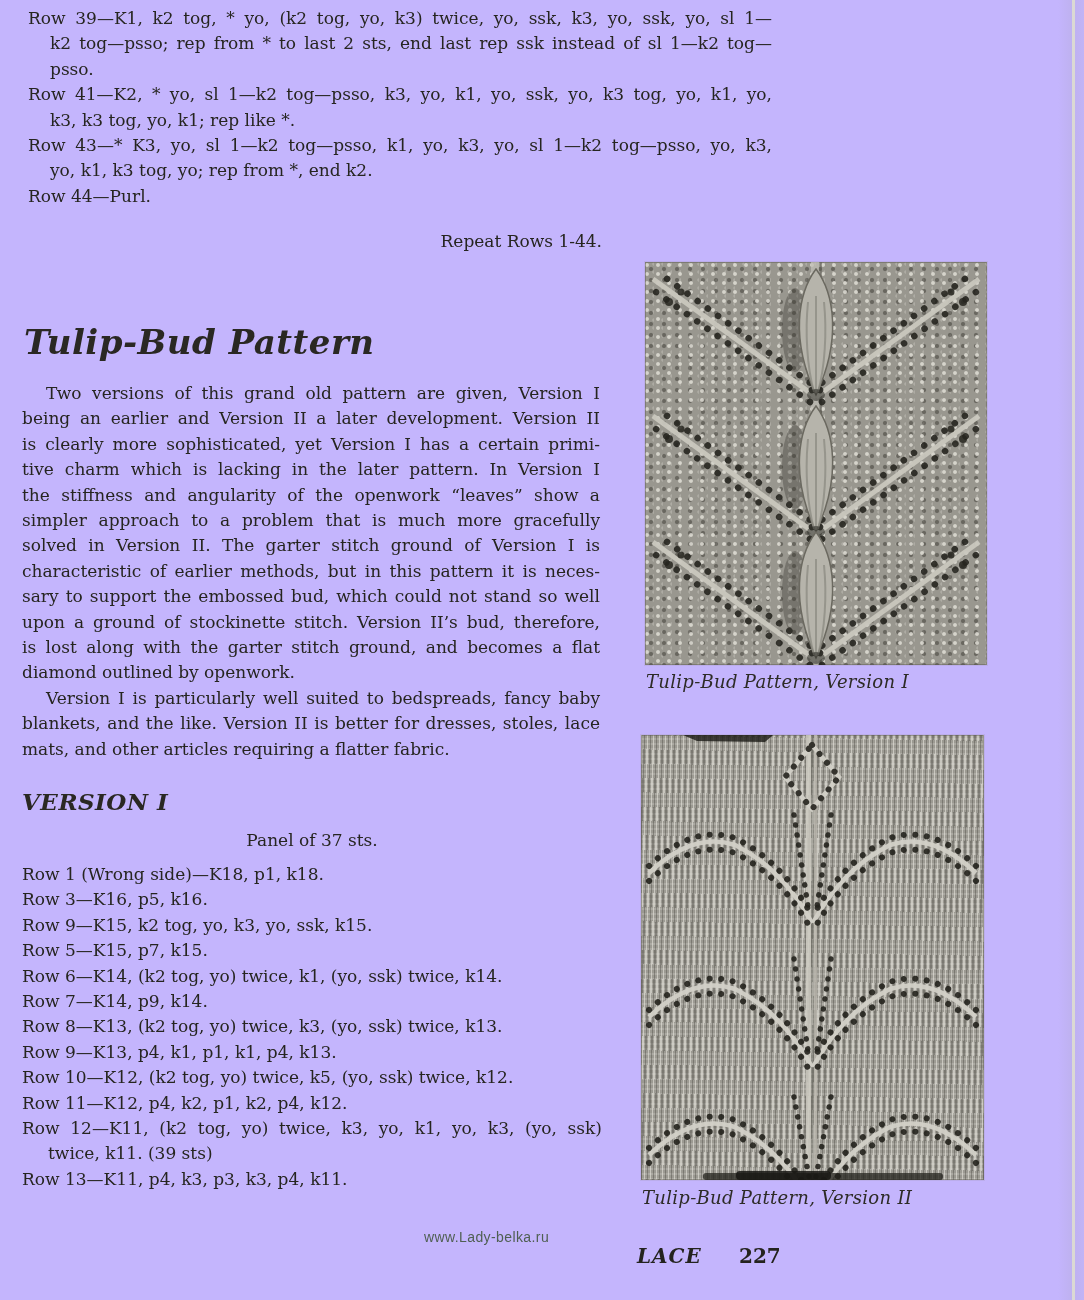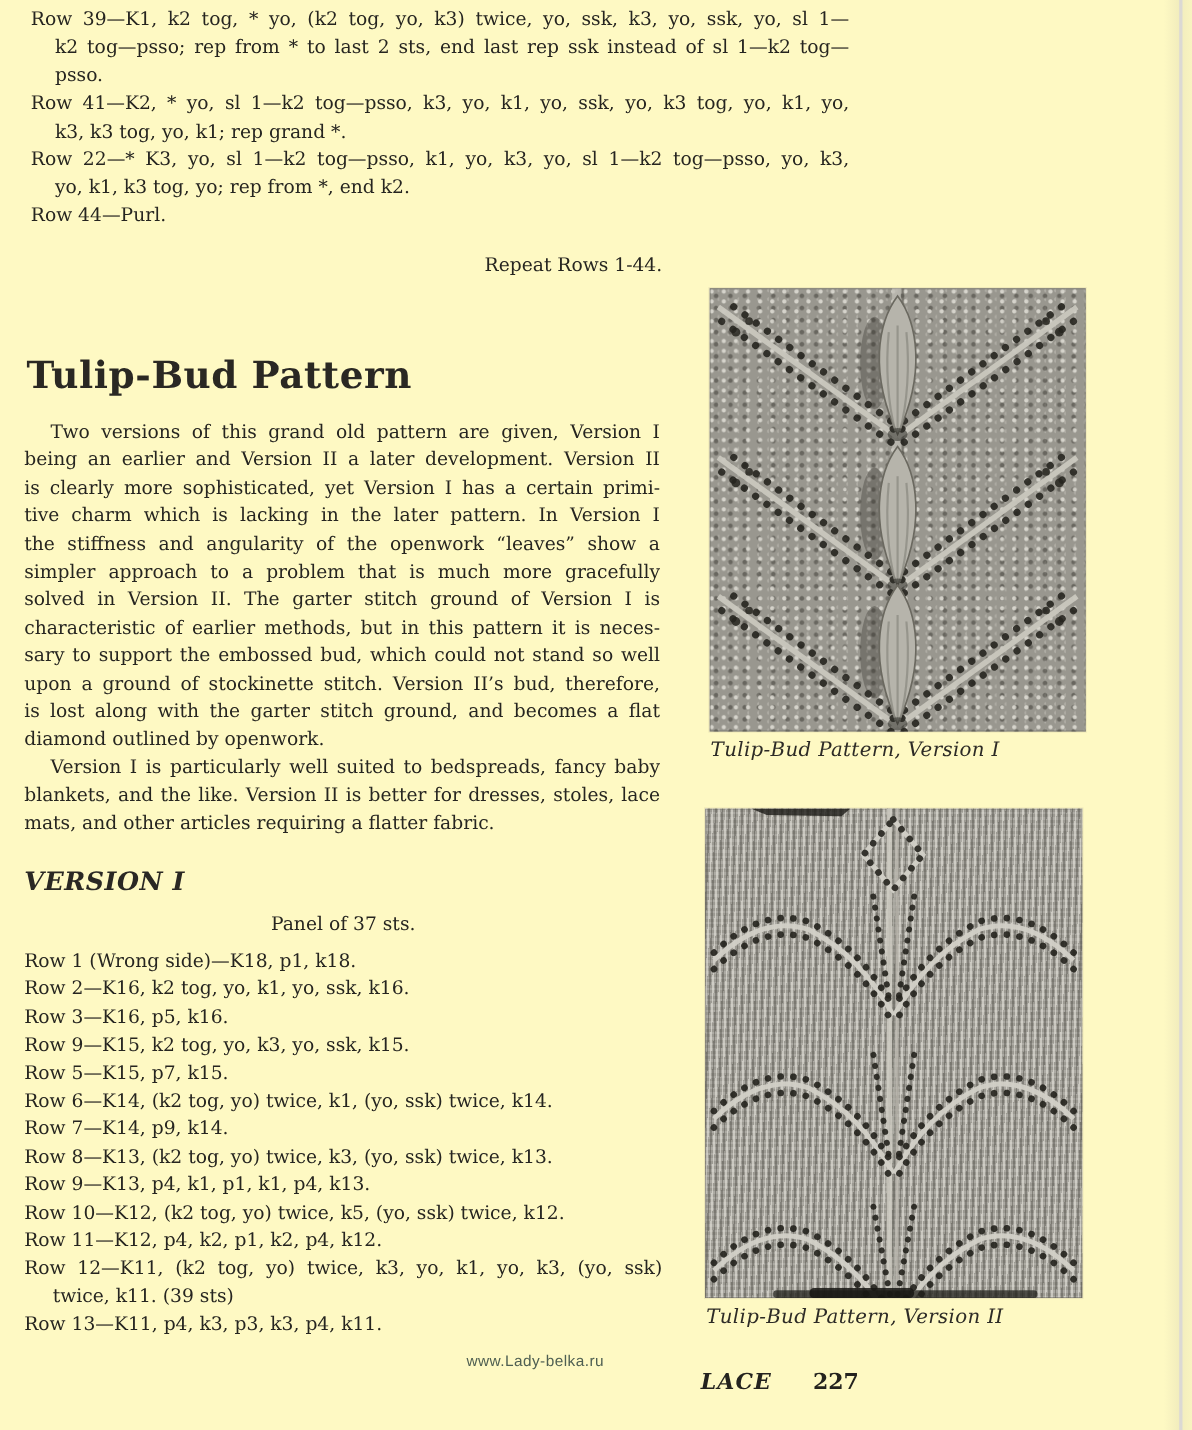--- a/index.html
+++ b/index.html
@@ -1,35 +1,35 @@
 <!DOCTYPE html>
 <html><head>
 <meta charset="utf-8">
 <style>
   html,body{margin:0;padding:0;background:#e9e8e4;}
   #page{
     position:relative; width:1084px; height:1300px; overflow:hidden;
-    background:#fef9c3;
+    background:#c4b5fd;
     font-family:"DejaVu Serif","Liberation Serif",serif;
     color:#262520;
   }
   
   .edge-wash{position:absolute; left:1058px; top:0; width:26px; height:100%;
     background:linear-gradient(to right, rgba(150,148,142,0) 0%, rgba(150,148,142,.12) 55%, rgba(150,148,142,.05) 100%);}
   .edge-line{position:absolute; left:1072px; top:0; width:3px; height:100%; background:#dbd9d4;}
 
   .tline{font-size:17px; line-height:25.4px; white-space:nowrap;}
   .j{text-align:justify; text-align-last:justify; white-space:normal;}
   .cont{padding-left:22px;}
   .indent{ text-indent:24px; }
 
   #topblock{position:absolute; left:28px; top:6px; width:744px;}
   #repeat-note{position:absolute; left:22px; top:231px; width:580px; text-align:right; font-size:17px;}
   #title{position:absolute; left:24px; top:322px; margin:0;
-    font-size:34px; font-weight:bold; letter-spacing:.5px; color:#2a2823;}
+    font-size:34px; font-weight:bold; font-style:italic; letter-spacing:.5px; color:#2a2823;}
   #para1{position:absolute; left:22px; top:381px; width:578px;}
   #para2{position:absolute; left:22px; top:686px; width:578px;}
   #vheading{position:absolute; left:22px; top:788px; margin:0;
     font-size:23px; font-weight:bold; font-style:italic; letter-spacing:.5px; color:#2a2823;}
   #panel-note{position:absolute; left:22px; top:830px; width:580px; text-align:center; font-size:17px;}
   #rowsblock{position:absolute; left:22px; top:862px; width:580px;}
   .rcont{padding-left:26px;}
 
   figure{margin:0;}
   .photo{position:absolute; box-shadow:inset 0 0 0 1px rgba(90,88,80,.45), 0 0 0 1px rgba(120,118,110,.12);}
@@ -74,22 +74,22 @@
 </head>
 <body>
 
 <div id="page">
 
   <section id="topblock">
     <div class="tline j">Row 39—K1, k2 tog, * yo, (k2 tog, yo, k3) twice, yo, ssk, k3, yo, ssk, yo, sl 1—</div>
     <div class="tline j cont">k2 tog—psso; rep from * to last 2 sts, end last rep ssk instead of sl 1—k2 tog—</div>
     <div class="tline cont">psso.</div>
     <div class="tline j">Row 41—K2, * yo, sl 1—k2 tog—psso, k3, yo, k1, yo, ssk, yo, k3 tog, yo, k1, yo,</div>
-    <div class="tline cont">k3, k3 tog, yo, k1; rep grand *.</div>
-    <div class="tline j">Row 22—* K3, yo, sl 1—k2 tog—psso, k1, yo, k3, yo, sl 1—k2 tog—psso, yo, k3,</div>
+    <div class="tline cont">k3, k3 tog, yo, k1; rep like *.</div>
+    <div class="tline j">Row 43—* K3, yo, sl 1—k2 tog—psso, k1, yo, k3, yo, sl 1—k2 tog—psso, yo, k3,</div>
     <div class="tline cont">yo, k1, k3 tog, yo; rep from *, end k2.</div>
     <div class="tline">Row 44—Purl.</div>
   </section>
 
   <div id="repeat-note">Repeat Rows 1-44.</div>
 
   <h1 id="title">Tulip-Bud Pattern</h1>
 
   <section id="para1">
     <div class="tline j indent">Two versions of this grand old pattern are given, Version I</div>
@@ -110,21 +110,20 @@
     <div class="tline j indent">Version I is particularly well suited to bedspreads, fancy baby</div>
     <div class="tline j">blankets, and the like. Version II is better for dresses, stoles, lace</div>
     <div class="tline">mats, and other articles requiring a flatter fabric.</div>
   </section>
 
   <h2 id="vheading">VERSION I</h2>
   <div id="panel-note">Panel of 37 sts.</div>
 
   <section id="rowsblock">
     <div class="tline">Row 1 (Wrong side)—K18, p1, k18.</div>
-    <div class="tline">Row 2—K16, k2 tog, yo, k1, yo, ssk, k16.</div>
     <div class="tline">Row 3—K16, p5, k16.</div>
     <div class="tline">Row 9—K15, k2 tog, yo, k3, yo, ssk, k15.</div>
     <div class="tline">Row 5—K15, p7, k15.</div>
     <div class="tline">Row 6—K14, (k2 tog, yo) twice, k1, (yo, ssk) twice, k14.</div>
     <div class="tline">Row 7—K14, p9, k14.</div>
     <div class="tline">Row 8—K13, (k2 tog, yo) twice, k3, (yo, ssk) twice, k13.</div>
     <div class="tline">Row 9—K13, p4, k1, p1, k1, p4, k13.</div>
     <div class="tline">Row 10—K12, (k2 tog, yo) twice, k5, (yo, ssk) twice, k12.</div>
     <div class="tline">Row 11—K12, p4, k2, p1, k2, p4, k12.</div>
     <div class="tline j">Row 12—K11, (k2 tog, yo) twice, k3, yo, k1, yo, k3, (yo, ssk)</div>

